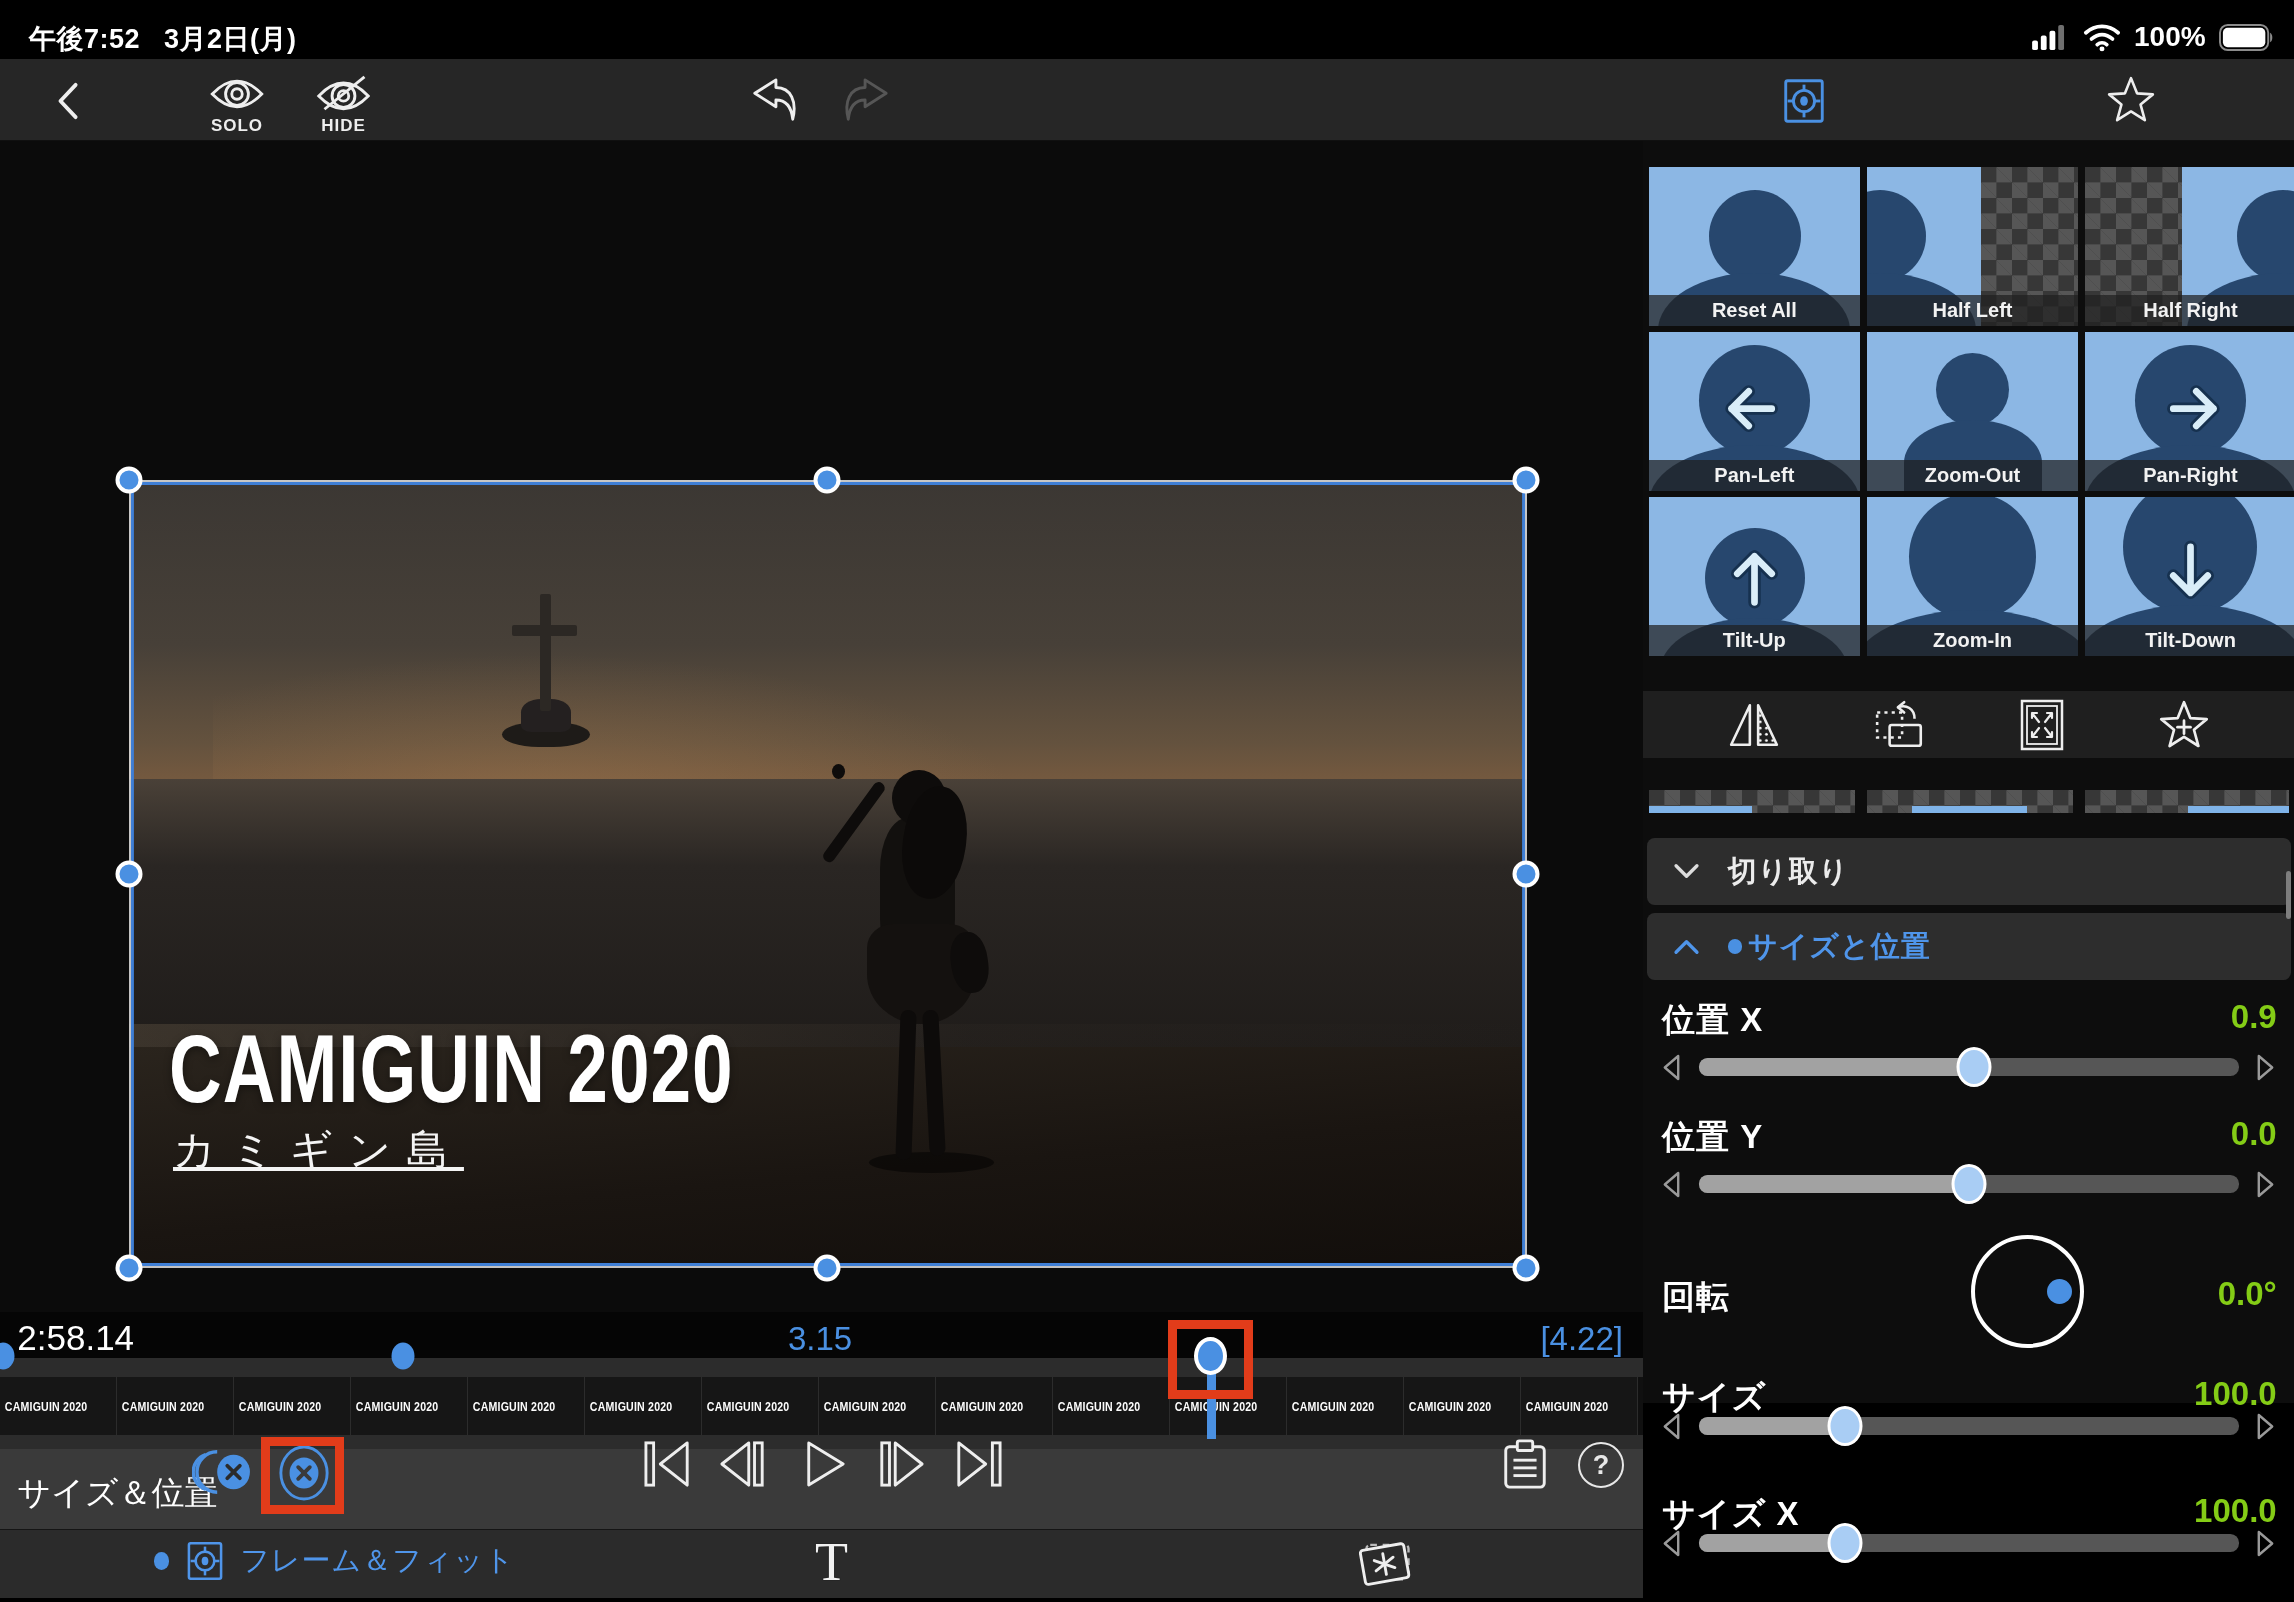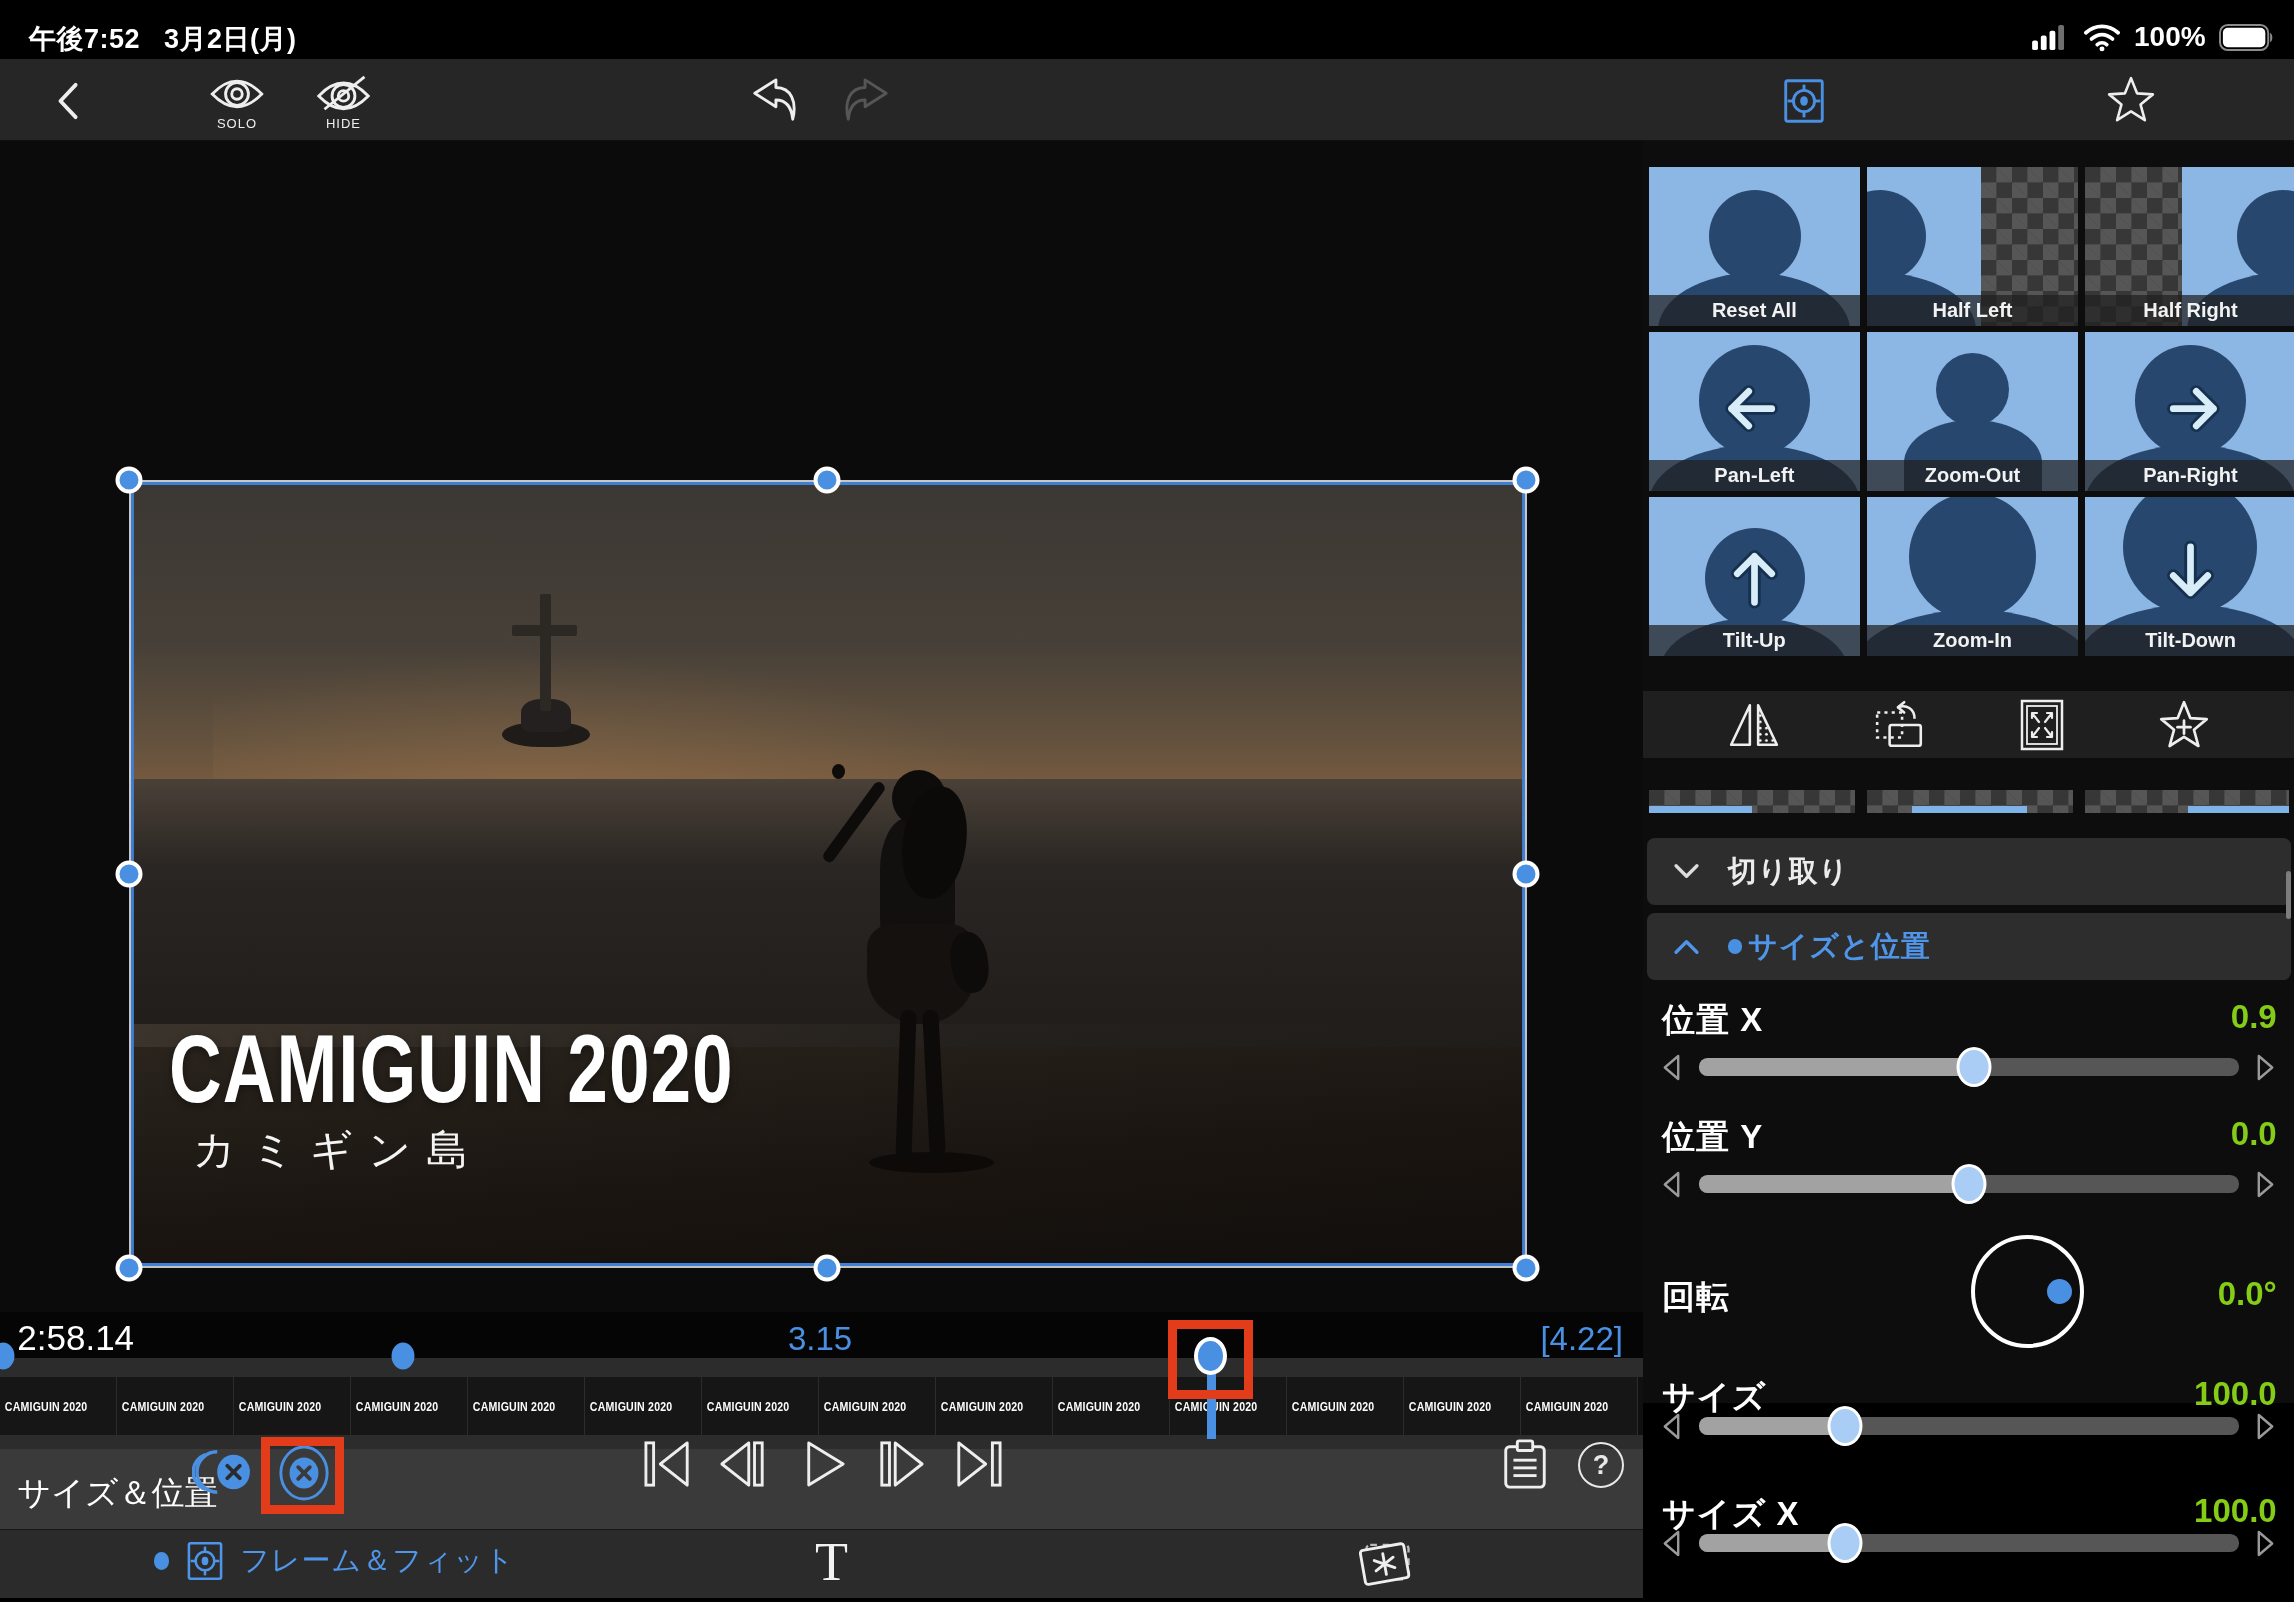--- a/index.html
+++ b/index.html
@@ -13,21 +13,21 @@
 
   
   #statusbar { left:0; top:0; width:2294px; height:46px; background:#000; }
   #status-time { left:29px; top:7.7px; font-size:27px; font-weight:700; letter-spacing:0.5px; }
   #status-right { right:19px; top:7.7px; height:33px; display:flex; align-items:center; gap:13.4px; }
   #battery-pct { font-size:28px; font-weight:600; }
 
   
   #toolbar { left:0; top:46px; width:2294px; height:82px; background:#262626; border-bottom:1px solid #101010; }
   .tb-item { position:absolute; display:flex; flex-direction:column; align-items:center; }
-  .tb-label { font-size:13px; font-weight:400; letter-spacing:1px; margin-top:1.9px; color:#eee; }
+  .tb-label { font-size:17px; font-weight:700; letter-spacing:1px; margin-top:1.9px; color:#eee; }
 
   
   #preview-area { left:0; top:128px; width:1643px; height:1171px; background:#0b0b0b; }
   #video { left:129px; top:339px; width:1398px; height:788px; background:#39342f; overflow:hidden; }
   .sky  { position:absolute; left:0; top:0; width:100%; height:38%;
           background:linear-gradient(180deg,#3b3733 0%,#474038 55%,#64523e 88%,#74593f 100%); }
   .glow { position:absolute; left:6%; top:22%; width:58%; height:22%;
           background:radial-gradient(ellipse at 40% 90%, rgba(170,125,80,.38), rgba(0,0,0,0) 70%); }
   .sea  { position:absolute; left:0; top:38%; width:100%; height:37%;
           background:linear-gradient(180deg,#4a4138 0%,#2a2623 30%,#1e1b19 100%); }
@@ -45,22 +45,22 @@
   .p-hand { position:absolute; left:703px; top:284px; width:13.4px; height:15.4px; background:#0e0c0b; border-radius:50%; }
   .p-torso{ position:absolute; left:751px; top:338px; width:75px; height:144px; background:#12100e; border-radius:36% 36% 30% 30%; }
   .p-skirt{ position:absolute; left:738px; top:444px; width:108px; height:100px; background:#14110f; border-radius:24% 24% 50% 50%; }
   .p-bag  { position:absolute; left:822px; top:452px; width:37px; height:61px; background:#0e0c0b; border-radius:45%; transform:rotate(-8deg); }
   .p-leg1 { position:absolute; left:769px; top:530px; width:16.3px; height:150px; background:#0d0b0a; border-radius:7.7px; transform:rotate(2deg); }
   .p-leg2 { position:absolute; left:797px; top:530px; width:16.3px; height:146px; background:#0d0b0a; border-radius:7.7px; transform:rotate(-3deg); }
   .p-shadow{ position:absolute; left:740px; top:672px; width:125px; height:21px; background:rgba(0,0,0,.5); border-radius:50%; }
   #video-title { position:absolute; left:40px; top:534px; font-size:73px; font-weight:800;
     letter-spacing:1px; transform:scaleY(1.32); transform-origin:left top; color:#fff; white-space:nowrap;
     text-shadow:0 1.9px 7.7px rgba(0,0,0,.4); }
-  #video-subtitle { position:absolute; left:64px; top:642px; font-family:"Liberation Serif","DejaVu Serif",serif;
-    font-size:42px; letter-spacing:15.4px; color:#f4f4f4; white-space:nowrap; }
+  #video-subtitle { position:absolute; left:44px; top:642px; font-family:"Liberation Serif","DejaVu Serif",serif;
+    font-size:42px; letter-spacing:15.4px; color:#f4f4f4; white-space:nowrap;text-decoration:underline; }
 
   
   #selection { left:129px; top:339px; width:1398px; height:788px; border:2.9px solid rgba(225,225,225,.85);
     box-shadow:inset 0 0 0 2.9px #3f7fd6; pointer-events:none; }
   .handle { position:absolute; width:27px; height:27px; border-radius:50%;
     background:#4a90e2; border:4.8px solid #fff; transform:translate(-50%,-50%); }
 
   
   #ruler { left:0; top:1299px; width:1643px; height:46px; background:#050505; }
   #tc-current { left:17.3px; top:1305px; font-size:35px; font-weight:500; color:#fff; }

